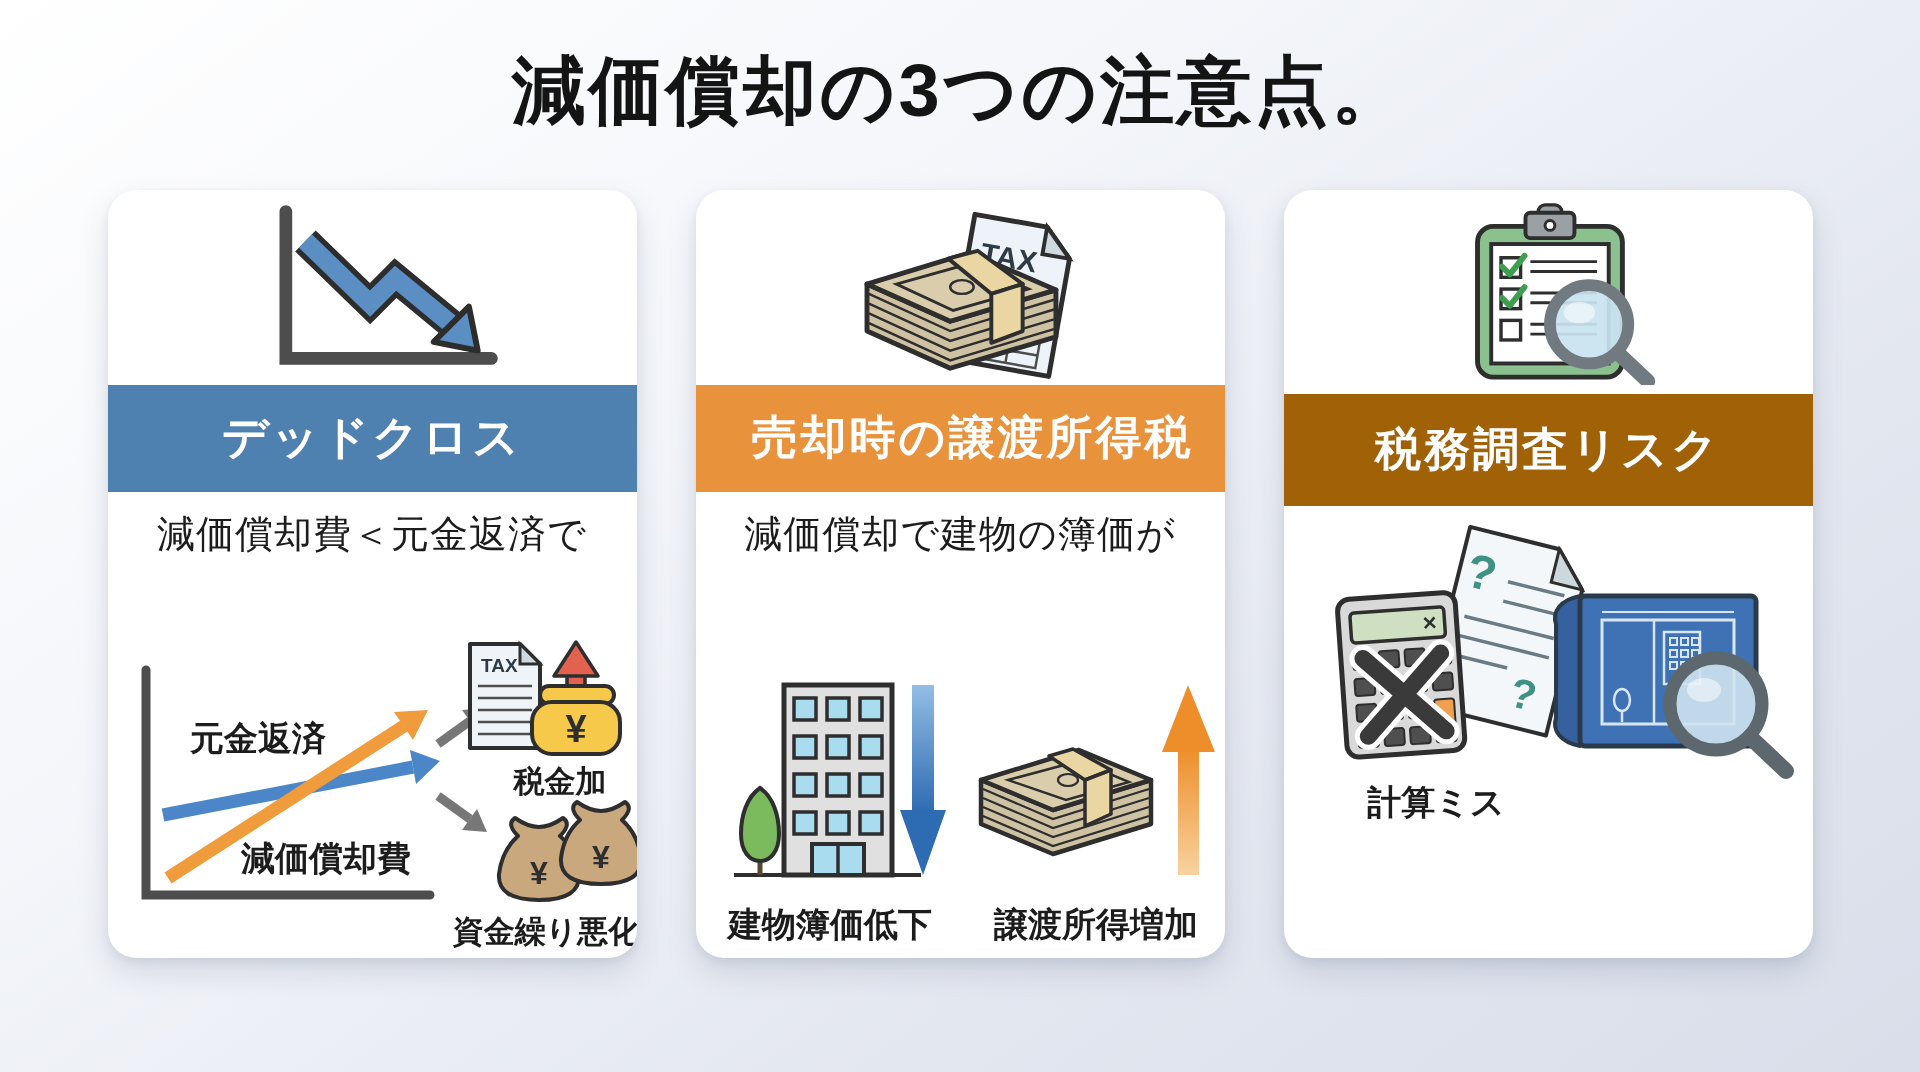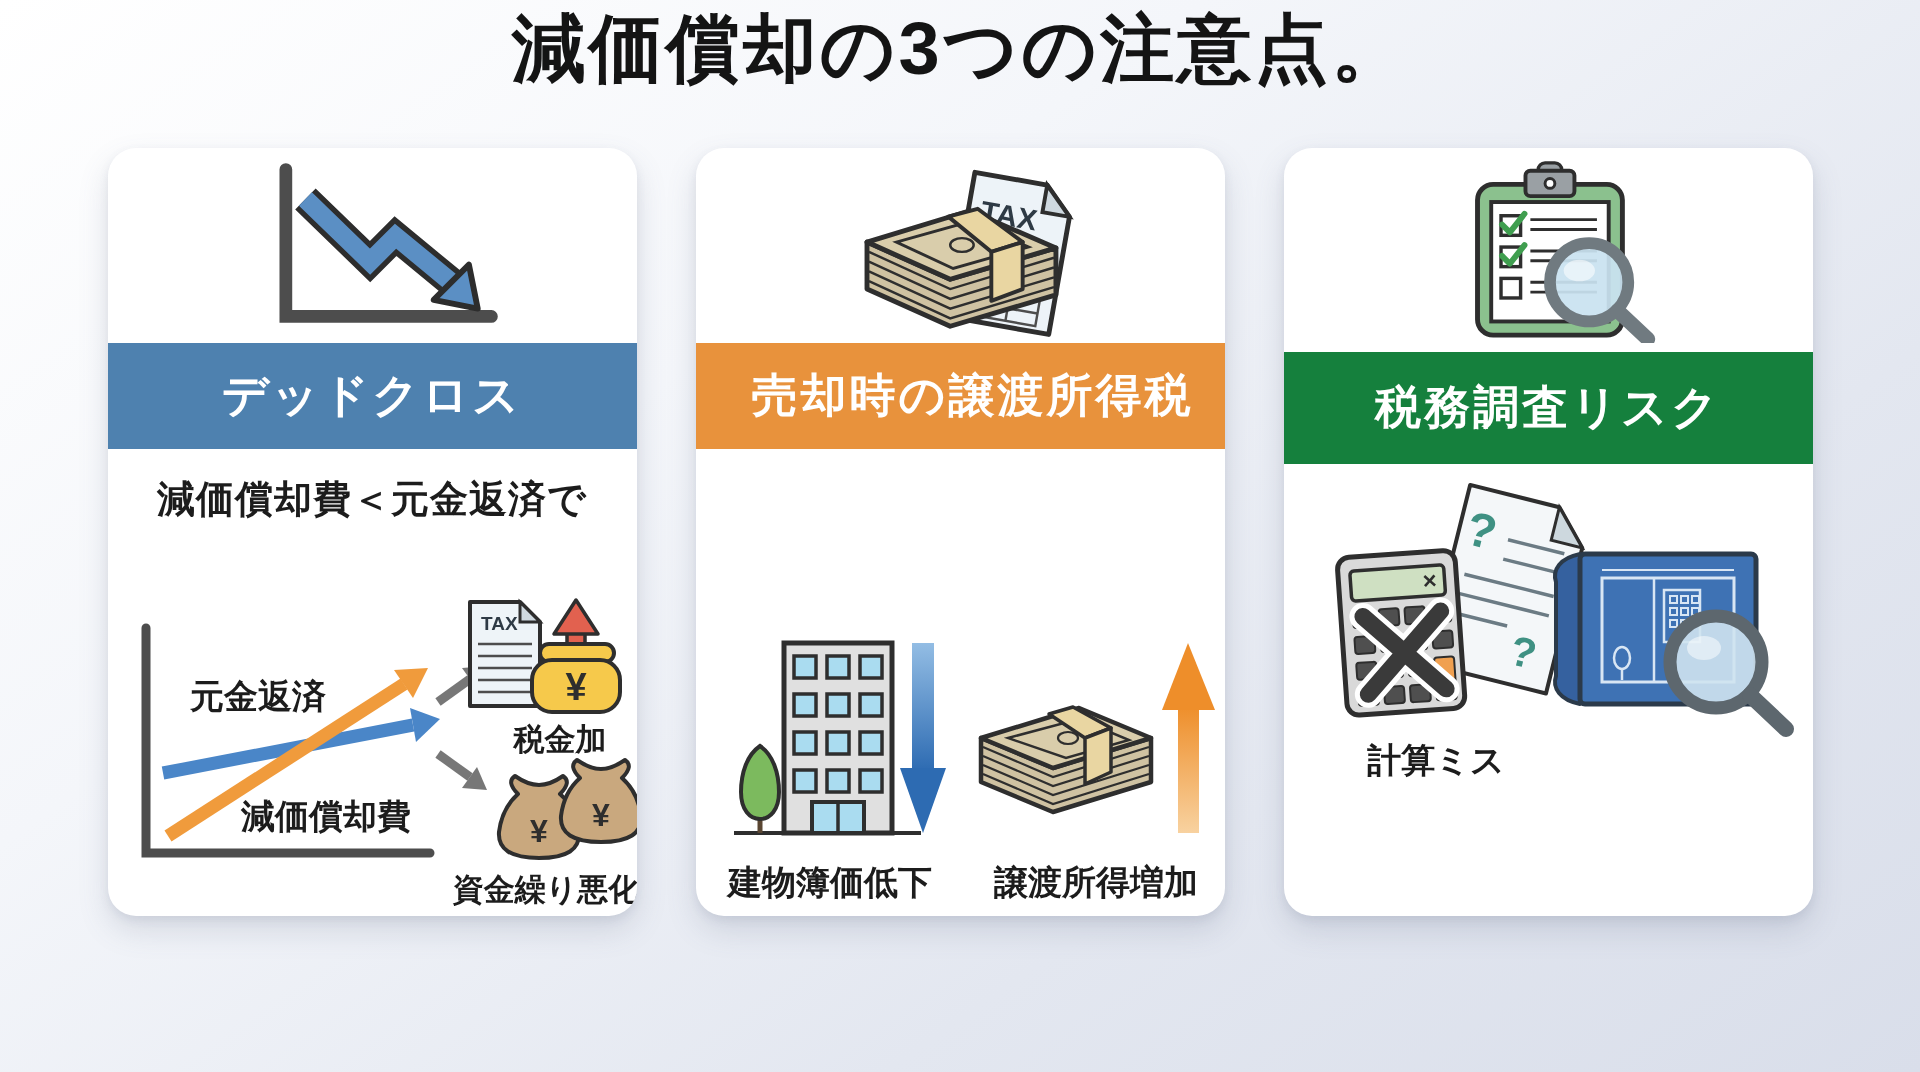--- a/index.html
+++ b/index.html
@@ -5,20 +5,21 @@
   * { margin:0; padding:0; box-sizing:border-box; }
   html,body { width:1920px; height:1072px; }
   body {
     font-family:"Liberation Sans","DejaVu Sans",sans-serif;
     background: linear-gradient(145deg,#ffffff 0%, #f4f6fa 35%, #e3e7f0 70%, #d9deea 100%);
     overflow:hidden;
     color:#1b1b1b;
   }
   .page-title {
     text-align:center;
+    padding-top:42px;
     font-size:74px;
     font-weight:bold;
     letter-spacing:3px;
     color:#141414;
   }
   .cards-row {
     display:flex;
     justify-content:center;
     gap:59px;
     margin-top:48px;
@@ -44,27 +45,27 @@
     display:flex;
     align-items:center;
     justify-content:center;
     color:#ffffff;
     font-size:46px;
     font-weight:bold;
     letter-spacing:3px;
   }
   .hdr-blue   { background:#4e81af; }
   .hdr-orange { background:#e8923c;padding-left:25px; }
-  .hdr-green  { background:#15803d; }
+  .hdr-green  { background:#a16207; }
   .card-body {
     height:142px;
-    padding-top:24px;
+    padding-top:16px;
     text-align:center;
     font-size:38px;
-    font-weight:bold;
+    font-weight:normal;
     line-height:1.42;
     letter-spacing:1px;
     color:#1c1c1c;
   }
   .card-diagram {
     flex:1;
     position:relative;
   }
   .card-diagram svg { display:block; width:529px; height:330px; }
   svg text { font-family:"Liberation Sans","DejaVu Sans",sans-serif; }
@@ -174,20 +175,21 @@
           <polygon points="55,92 160,60 248,98 140,130" fill="#d9cdab" stroke="#2e2e2e" stroke-width="5" stroke-linejoin="round"></polygon>
           <polygon points="85,92 160,71 220,97 143,119" fill="none" stroke="#2e2e2e" stroke-width="3"></polygon>
           <ellipse cx="152" cy="95" rx="12" ry="7" fill="none" stroke="#2e2e2e" stroke-width="2.5"></ellipse>
           <polygon points="138,66 168,58 214,92 182,102" fill="#e9d6a2" stroke="#2e2e2e" stroke-width="4" stroke-linejoin="round"></polygon>
           <polygon points="182,102 214,92 214,140 182,152" fill="#e9d6a2" stroke="#2e2e2e" stroke-width="4" stroke-linejoin="round"></polygon>
         </g>
       </svg>
     </div>
     <div class="card-header hdr-orange">売却時の譲渡所得税</div>
     <div class="card-body">
+      <div>減価償却で建物の簿価が</div>
     </div>
     <div class="card-diagram">
       <svg viewBox="0 0 529 326">
         <defs>
           <linearGradient id="blueDown" x1="0" y1="0" x2="0" y2="1">
             <stop offset="0" stop-color="#93bde4"></stop>
               <stop offset="1" stop-color="#2d6bb2"></stop>
           </linearGradient>
           <linearGradient id="orangeUp" x1="0" y1="1" x2="0" y2="0">
             <stop offset="0" stop-color="#f8d2a0"></stop>

